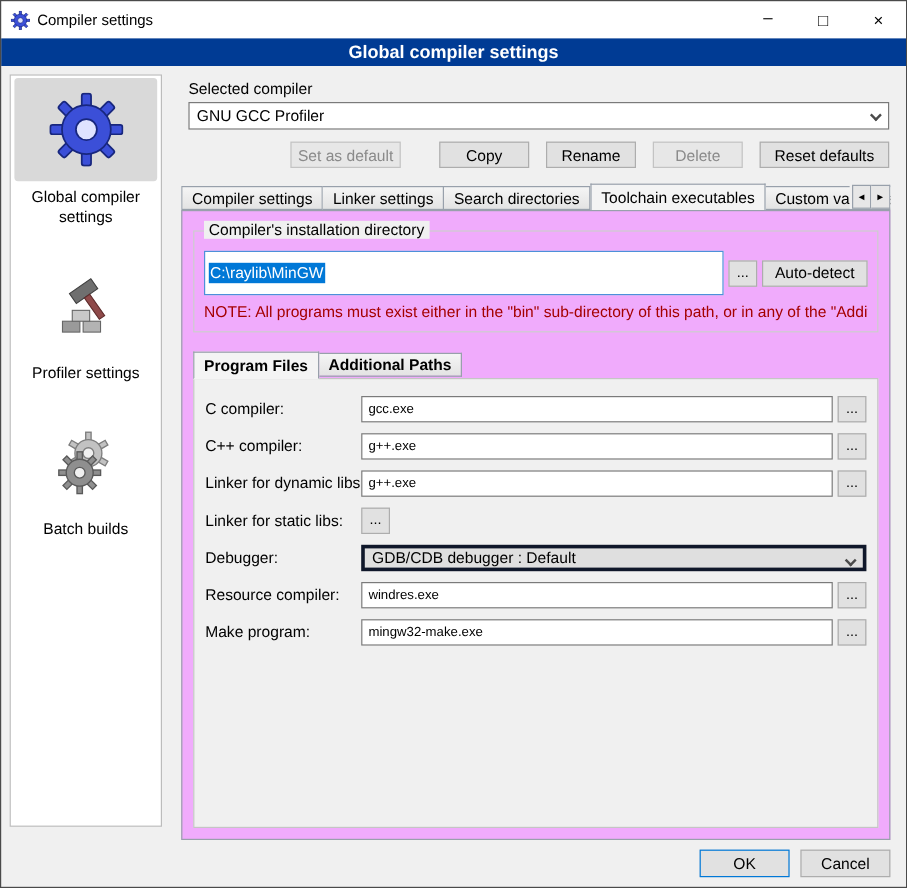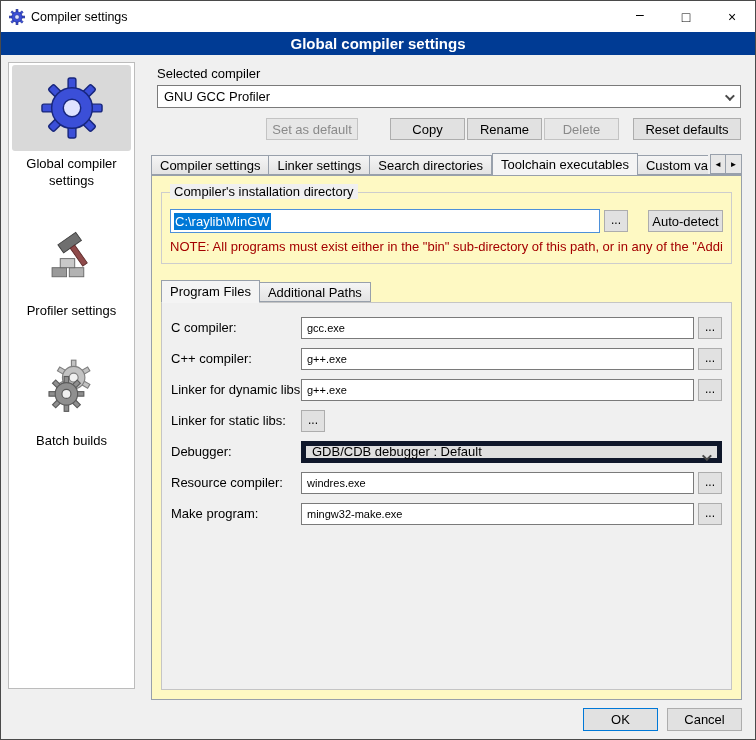--- a/index.html
+++ b/index.html
@@ -37,60 +37,60 @@
   .combo { height:23px; background:#fff; border:1px solid #7a7a7a; display:flex; align-items:center;
     padding:0 22px 0 6px; position:relative; margin:0 7px 0 12px; cursor:default; }
   .chevron { position:absolute; right:8px; top:8px; width:7px; height:7px;
     border-right:2px solid #4a4a4a; border-bottom:2px solid #4a4a4a; transform:rotate(45deg) translateY(-2px); }
   .btn-row { display:flex; align-items:center; margin:10px 7px 0 12px; height:22px; }
   .btn { height:22px; background:#e1e1e1; border:1px solid #adadad; display:inline-flex; align-items:center;
     justify-content:center; font-size:13px; cursor:default; white-space:nowrap; }
   .btn.disabled { color:#8a8a8a; background:#e7e7e7; border-color:#c3c3c3; }
   .spacer { flex:1; }
   .b-setdef { width:92px; }
-  .b-copy,.b-rename,.b-delete { width:75px; margin-left:2px; }
+  .b-copy,.b-rename,.b-delete { width:75px; margin-left:14px; }
   .b-copy { margin-left:32px; }
   .b-reset { width:108px; margin-left:14px; }
 
   
   .tabs { display:flex; align-items:flex-end; margin:12px 6px 0 6px; height:23px; position:relative; overflow:hidden; z-index:2; }
   .tab { height:20px; display:flex; align-items:center; padding:0 8px; background:linear-gradient(#f5f5f5,#e3e3e3);
     border:1px solid #98a0ab; border-left-width:0; white-space:nowrap; cursor:default; }
   .tab:first-child { border-left-width:1px; }
   .tab.active { height:23px; background:#f4f4f4; border-left-width:1px; margin-bottom:-1px; border-bottom:1px solid #f4f4f4; z-index:3; }
   .tab.active + .tab { border-left-width:0; }
   .tab-arrows { position:absolute; right:0; bottom:1px; display:flex; background:#f0f0f0; padding-left:2px; z-index:4; }
   .arrow-btn { width:16px; height:20px; background:#e7e7e7; border:1px solid #98a0ab; font-size:8px;
     display:flex; align-items:center; justify-content:center; cursor:default; }
   .arrow-btn + .arrow-btn { border-left:none; }
 
   
-  .panel { flex:1; margin:0 6px 8px 6px; border:1px solid #98a0ab; background:#fef9c3; padding:10px 9px 9px;
+  .panel { flex:1; margin:0 6px 8px 6px; border:1px solid #98a0ab; background:#f0abfc; padding:10px 9px 9px;
     display:flex; flex-direction:column; }
 
   .groupbox { border:1px solid #cdcdcd; position:relative; padding:16px 8px 9px; margin-top:6px; }
   .group-title { position:absolute; top:-9px; left:8px; background:#f0f0f0; padding:0 4px; }
   .install-row { display:flex; align-items:center; }
-  .install-input { flex:1; height:24px; background:#fff; border:1px solid #4d90d9; display:flex; align-items:center;
+  .install-input { flex:1; height:37px; background:#fff; border:1px solid #4d90d9; display:flex; align-items:center;
     padding:0 3px; overflow:hidden; cursor:text; }
   .sel-text { background:#0078d7; color:#fff; padding:1px 1px; white-space:nowrap; }
   .mini-btn { width:24px; height:22px; background:#e1e1e1; border:1px solid #adadad; font-size:12px;
     display:inline-flex; align-items:flex-end; justify-content:center; padding-bottom:4px; margin-left:4px; cursor:default; }
-  .b-autodetect { width:75px; height:22px; margin-left:20px; }
+  .b-autodetect { width:88px; height:22px; margin-left:4px; }
   .note { margin-top:6px; color:#a40000; white-space:nowrap; overflow:hidden; }
 
-  .subtabs { display:flex; align-items:flex-end; margin-top:15px; height:23px; position:relative; z-index:2; }
+  .subtabs { display:flex; align-items:center; margin-top:15px; height:23px; position:relative; z-index:2;font-weight:bold; }
   .subpanel { flex:1; border:1px solid #c5c5c5; background:#f0f0f0; padding:13px 9px 9px; }
 
   .field-row { display:grid; grid-template-columns:126px 1fr 24px; column-gap:4px; align-items:center; margin-bottom:8px; height:23px; }
   .field-label { white-space:nowrap; }
   .field-input { height:22px; width:100%; border:1px solid #7a7a7a; background:#fff; padding:0 5px;
     font-family:"Liberation Sans", sans-serif; font-size:11px; }
   .field-row .mini-btn { margin-left:0; width:24px; }
-  .field-select { grid-column:2 / 4; height:22px; background:#dfdfdf; border:5px solid #0f172a;
+  .field-select { grid-column:2 / 4; height:22px; background:#dfdfdf; border:3px solid #0f172a;
     display:flex; align-items:center; padding:0 22px 0 6px; position:relative; cursor:default; }
 
   
   .footer { position:absolute; right:14px; bottom:9px; display:flex; }
   .b-ok { width:75px; height:23px; border:1px solid #0078d7; }
   .b-cancel { width:75px; height:23px; margin-left:9px; }
 
   svg { display:block; }
 </style>
 </head>

